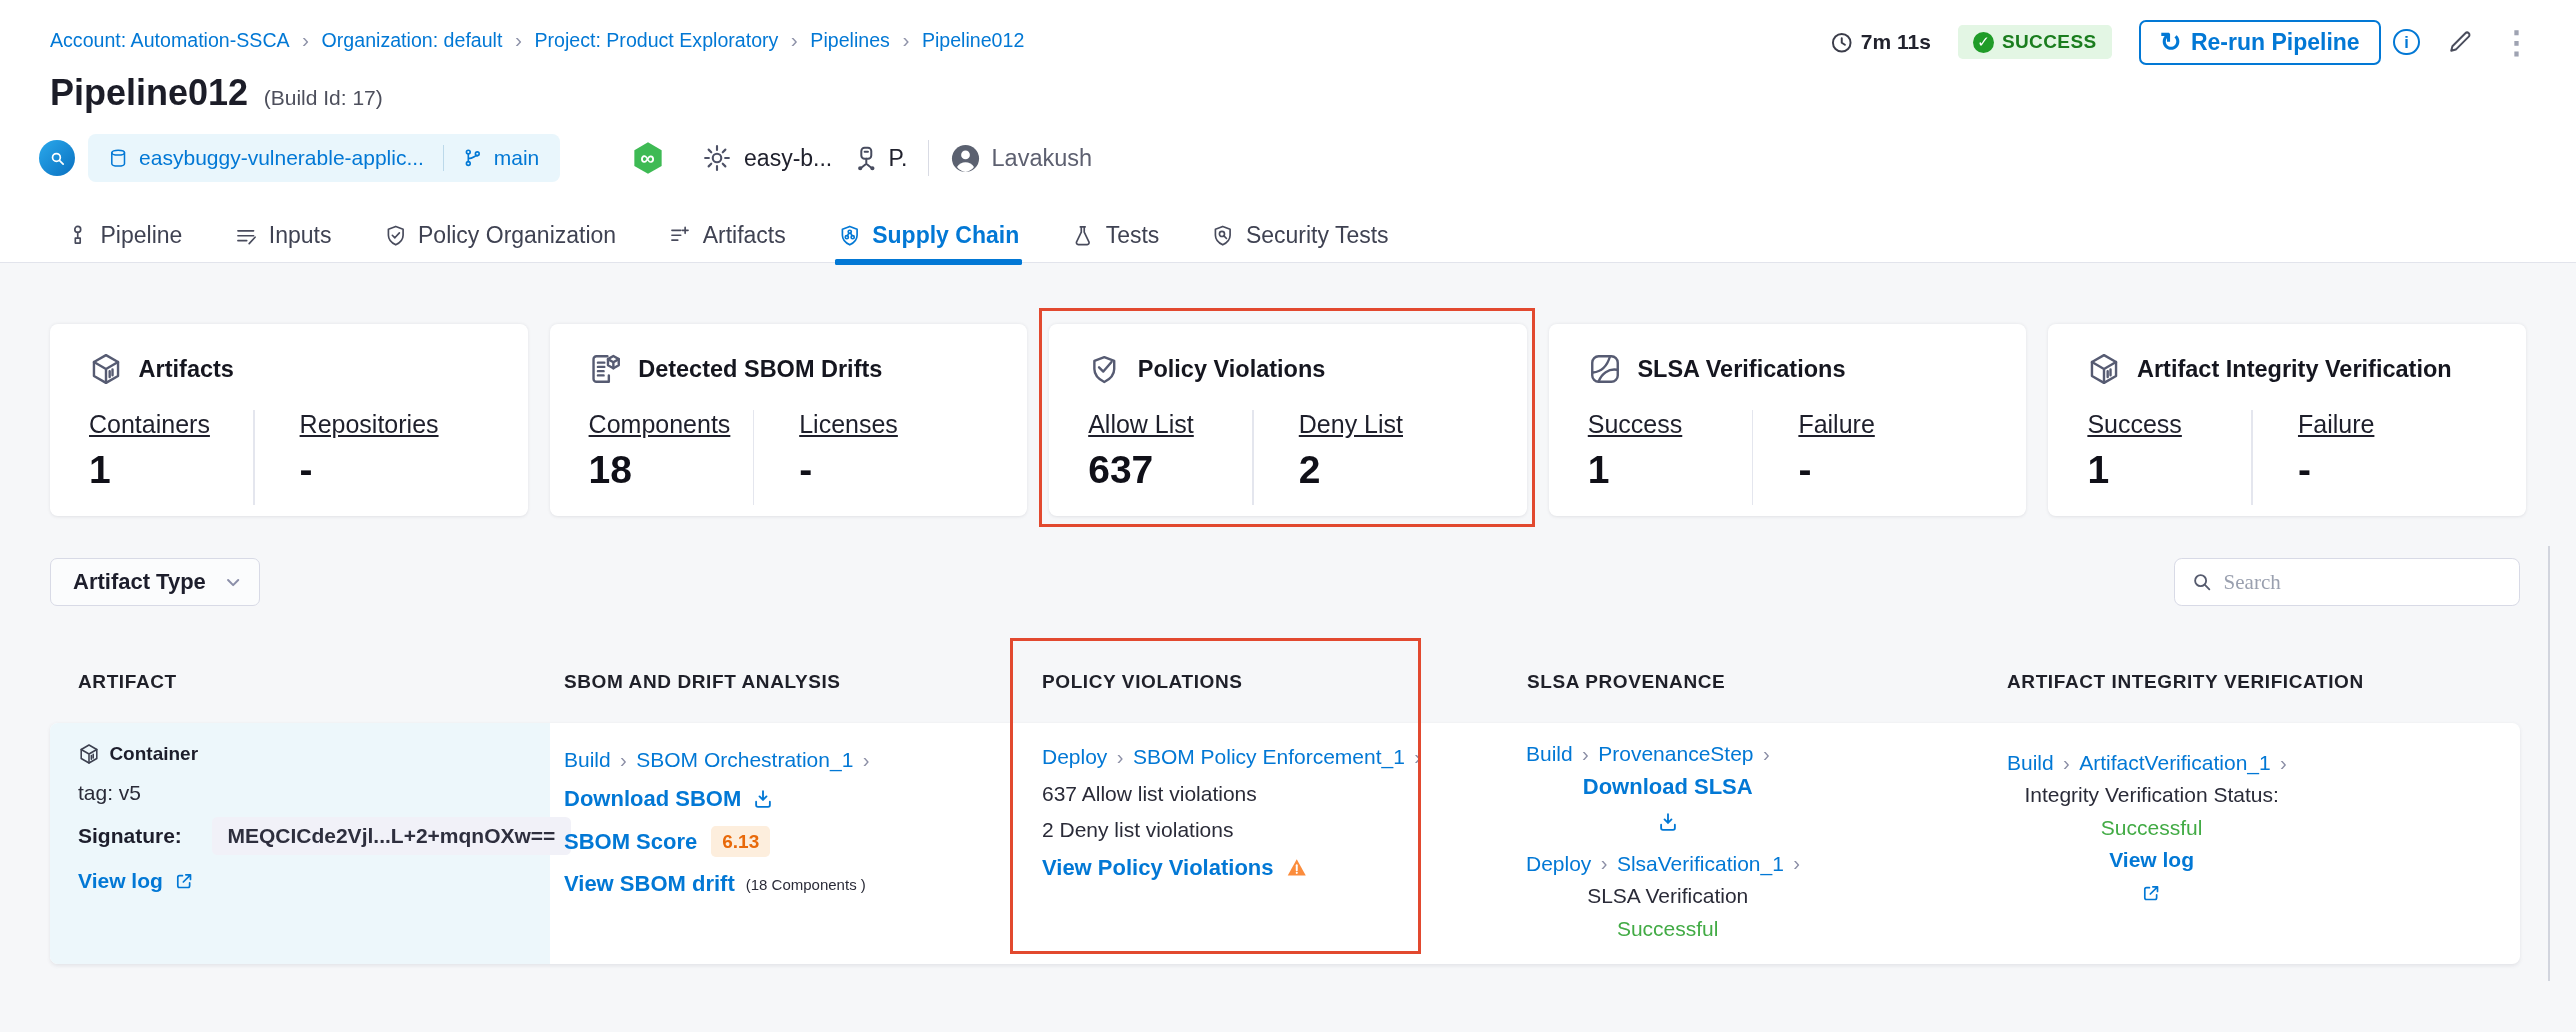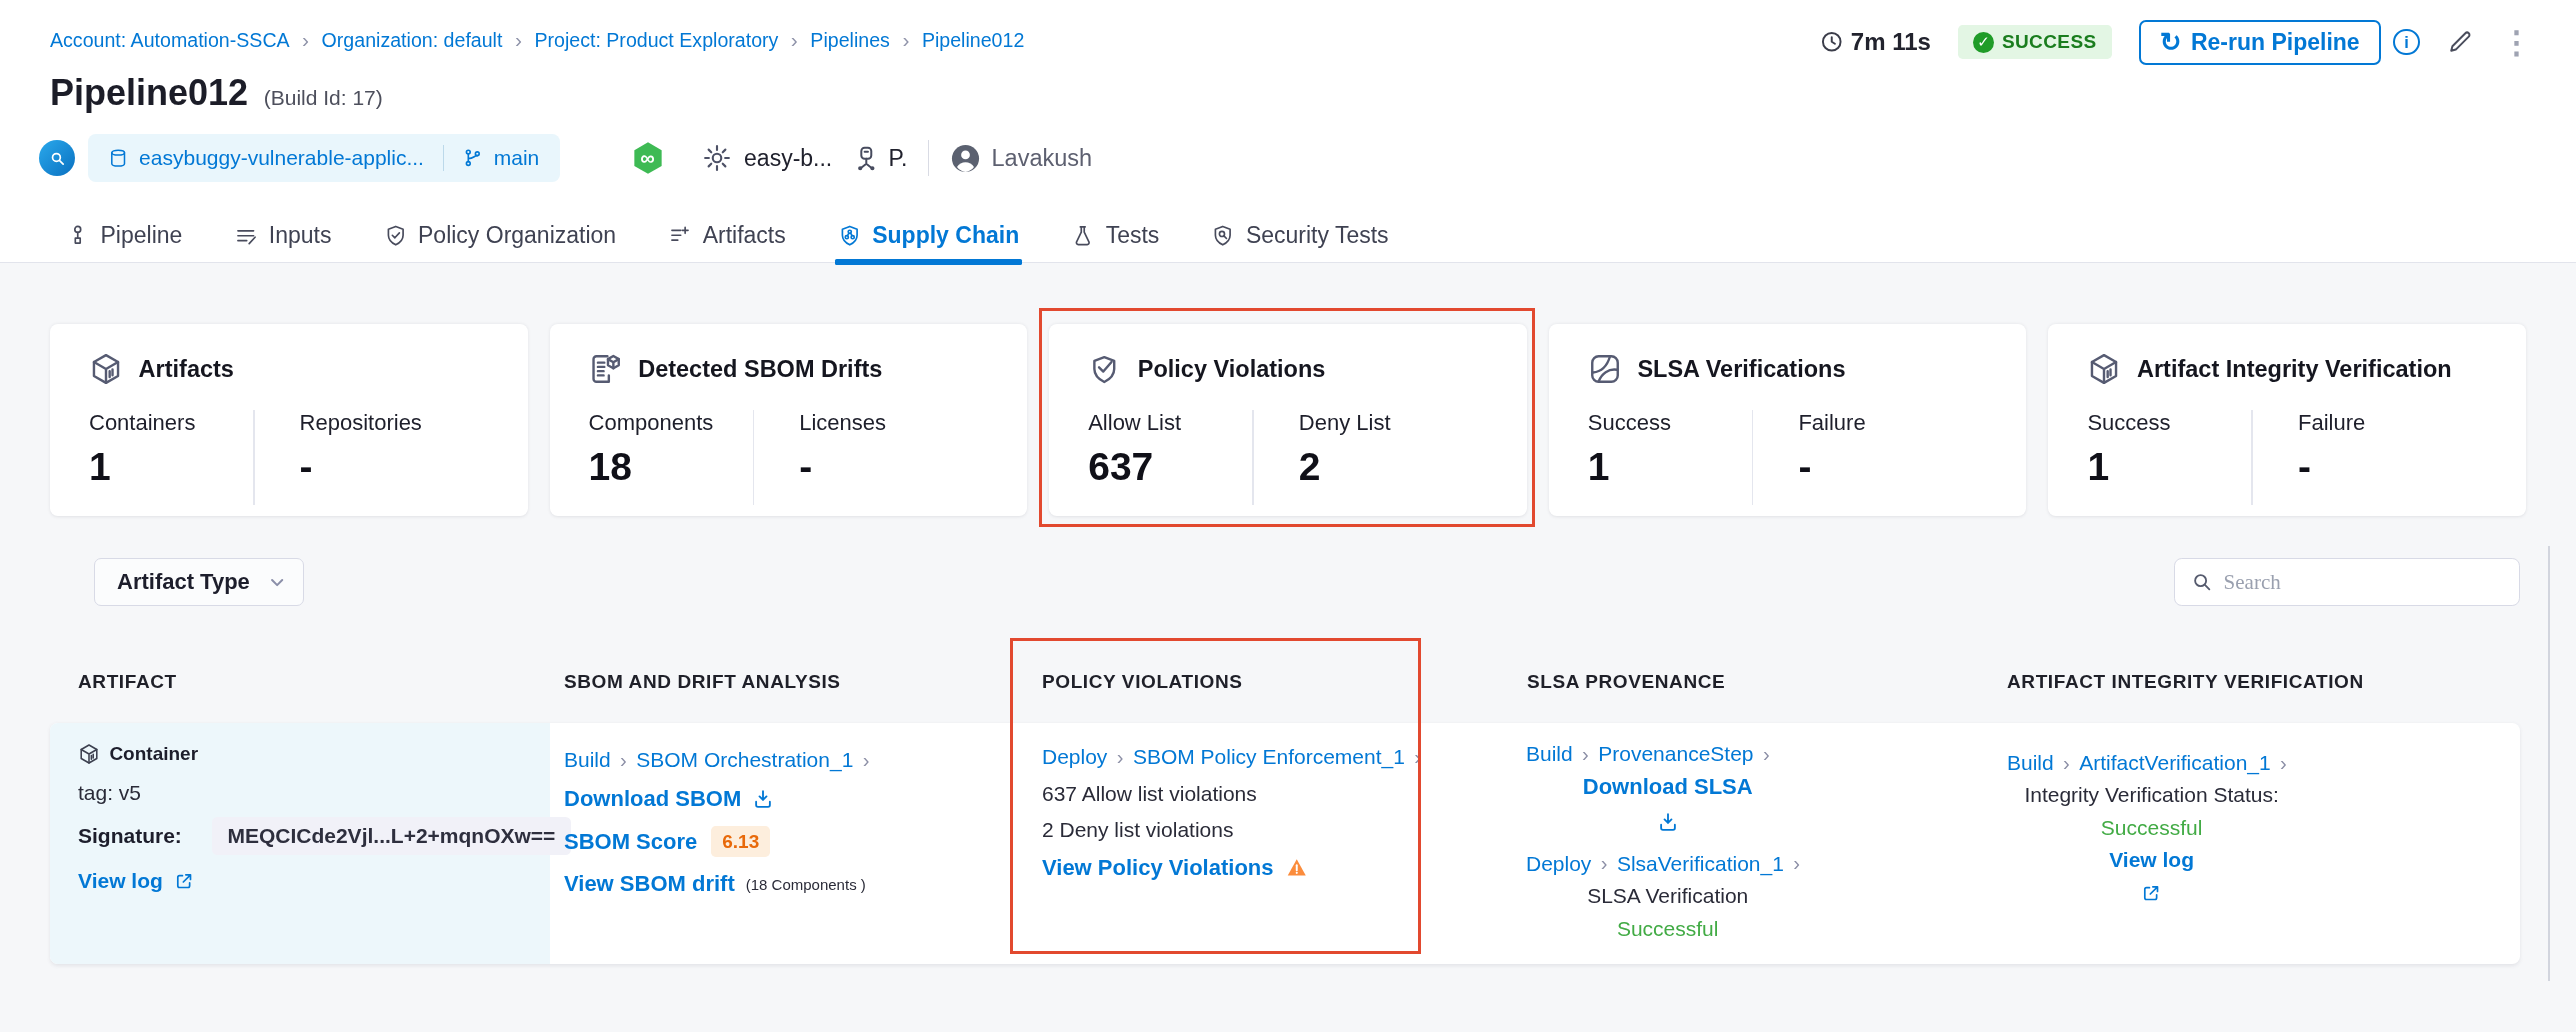--- a/index.html
+++ b/index.html
@@ -8,21 +8,21 @@
   .stage { position:absolute; top:0; left:0; width:2576px; height:1032px; }
 
   
   .topbar { position:absolute; top:0; left:0; width:2576px; height:263px; background:#ffffff; border-bottom:1.6px solid #e2e4ec; }
 
   .breadcrumb { position:absolute; top:28px; left:50px; display:flex; align-items:center; font-size:19.6px; }
   .breadcrumb .bc-link { color:#0278d5; cursor:pointer; }
   .bc-sep { color:#8f93a9; margin:0 12.5px; font-size:21px; }
 
   .status-cluster { position:absolute; top:17px; right:44px; height:50px; display:flex; align-items:center; gap:26.6px; }
-  .duration { display:flex; align-items:center; gap:7.8px; font-size:24px; color:#22232e; font-weight:bold; }
+  .duration { display:flex; align-items:flex-end; gap:7.8px; font-size:21px; color:#22232e; font-weight:bold; }
   .badge-success { display:flex; align-items:center; gap:7.8px; background:#e3f6e4; border-radius:4.7px; padding:6.3px 15.6px; }
   .badge-success .chip-check { width:21px; height:21px; border-radius:50%; background:#1f9c28; color:#fff; font-size:15px; display:flex; align-items:center; justify-content:center; }
   .badge-success .txt { color:#1a7d1e; font-weight:bold; font-size:19px; letter-spacing:0.4px; }
   .btn-rerun { display:flex; align-items:center; gap:9.4px; border:2px solid #0278d5; border-radius:7px; height:45px; padding:0 19px; color:#0278d5; font-size:23px; font-weight:bold; background:#fff; cursor:pointer; }
   .btn-rerun .refresh { font-size:26px; font-weight:bold; }
   .circle-i { width:26.6px; height:26.6px; border:2px solid #0278d5; border-radius:50%; color:#0278d5; font-size:16.4px; font-weight:bold; display:flex; align-items:center; justify-content:center; font-style:normal; margin-left:-14px; }
   .kebab { font-size:31px; color:#9fa3b2; font-weight:bold; line-height:1; }
 
   .title-row { position:absolute; top:72px; left:50px; display:flex; align-items:baseline; gap:15.6px; }
   .page-title { font-size:36px; font-weight:bold; color:#1c1d28; }
@@ -51,30 +51,30 @@
 
   
   .cards { position:absolute; top:324px; left:50px; width:2476px; display:flex; gap:22px; }
   .card { flex:1; height:192px; background:#fff; border-radius:7.8px; box-shadow:0 0.8px 3.1px rgba(40,41,61,.10); padding:28px 31px 0 39px; }
   .card-title-row { display:flex; align-items:center; gap:15.6px; }
   .card-title { font-size:23.5px; font-weight:bold; color:#15161f; }
   .metrics { display:flex; margin-top:23.5px; }
   .m1 { width:164px; }
   .metric-divider { width:1.6px; height:95px; background:#e4e6ee; }
   .m2 { margin-left:45px; }
-  .metric-label { font-size:22px; color:#1e1f2b; }
+  .metric-label { font-size:25px; color:#1e1f2b;text-decoration:underline; }
   .metric-value { font-size:39px; font-weight:bold; color:#101018; margin-top:9.4px; }
 
   
   .annotation-box { position:absolute; border:3.9px solid #e2492f; z-index:30; pointer-events:none; }
   .box1 { left:1039px; top:308px; width:496px; height:219px; }
   .box2 { left:1010px; top:638px; width:411px; height:316px; }
 
   
-  .filter-select { position:absolute; top:558px; left:50px; width:210px; height:48px; border:1.6px solid #d8dae6; border-radius:7px; display:flex; align-items:center; justify-content:space-between; padding:0 15.6px 0 22px; background:#fbfcfd; cursor:pointer;margin-left:44px; }
+  .filter-select { position:absolute; top:558px; left:50px; width:210px; height:48px; border:1.6px solid #d8dae6; border-radius:7px; display:flex; align-items:center; justify-content:space-between; padding:0 15.6px 0 22px; background:#fbfcfd; cursor:pointer; }
   .filter-select .lbl { font-size:22px; font-weight:bold; color:#1d1e2c; }
   .search-box { position:absolute; top:558px; left:2174px; width:346px; height:48px; border:1.6px solid #d8dae6; border-radius:7.8px; background:#fff; display:flex; align-items:center; padding:0 15.6px; gap:11px; }
   .search-box input { border:none; outline:none; background:transparent; font-size:21px; color:#333; width:258px; font-family:Liberation Serif, serif; }
   .search-box input::placeholder { color:#9aa0af; }
   .vline { position:absolute; left:2548px; top:546px; width:1.6px; height:435px; background:#d2d5de; }
 
   
   .thead { position:absolute; top:671px; left:0; width:2576px; height:23.5px; }
   .th { position:absolute; font-size:19px; font-weight:bold; letter-spacing:0.6px; color:#1f2029; }
   .row-card { position:absolute; top:723px; left:50px; width:2470px; height:241px; background:#fff; border-radius:7.8px; box-shadow:0 1.6px 3.9px rgba(96,97,112,.12); }

